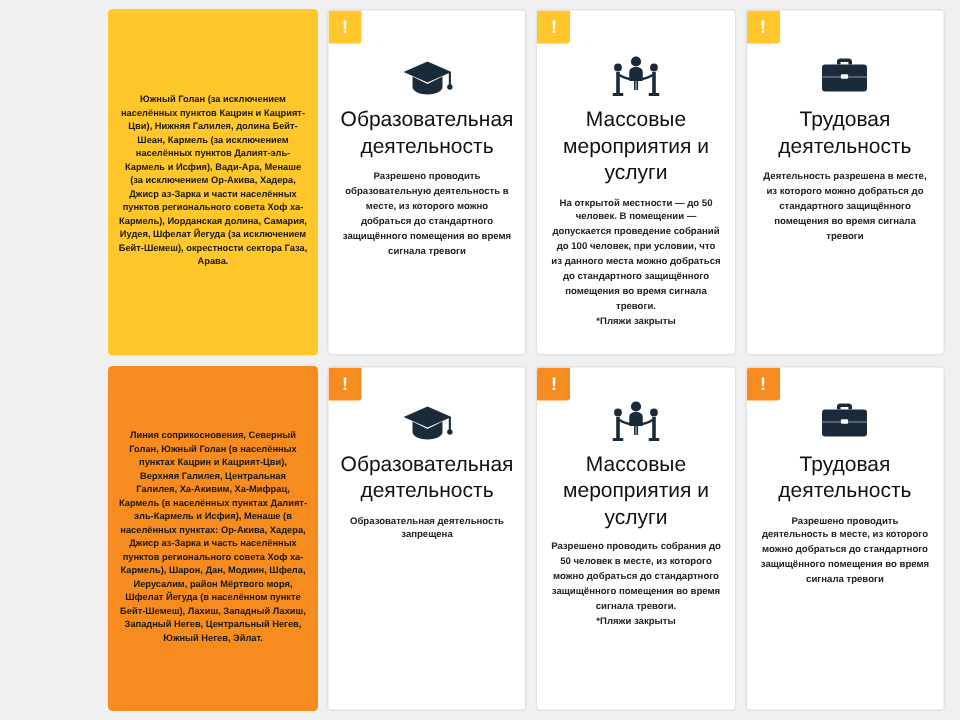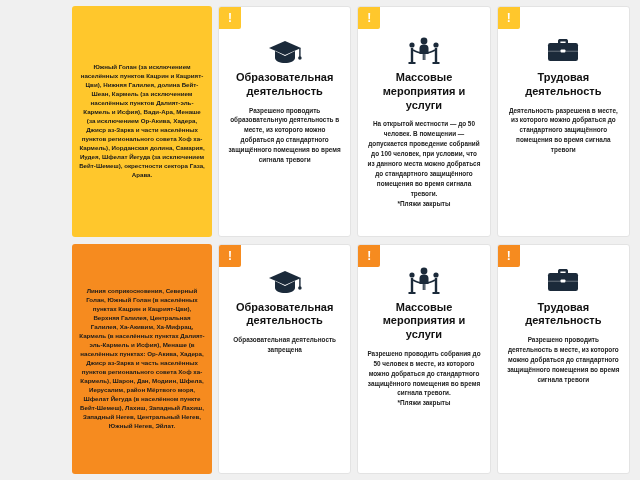--- a/index.html
+++ b/index.html
@@ -90,22 +90,22 @@
   .icon-wrap {
     height: 34px;
     display: flex;
     align-items: flex-end;
     justify-content: center;
     margin-top: 14px;
     margin-bottom: 6px;
   }
   .icon-wrap svg { display: block; }
   .act-title {
-    font-size: 11px;
-    font-weight: bold;
+    font-size: 14px;
+    font-weight: normal;
     color: #111111;
     line-height: 1.25;
     margin-bottom: 7px;
   }
   .act-body {
     font-size: 6.4px;
     line-height: 1.55;
     color: #222222;
     font-weight: bold;
   }

